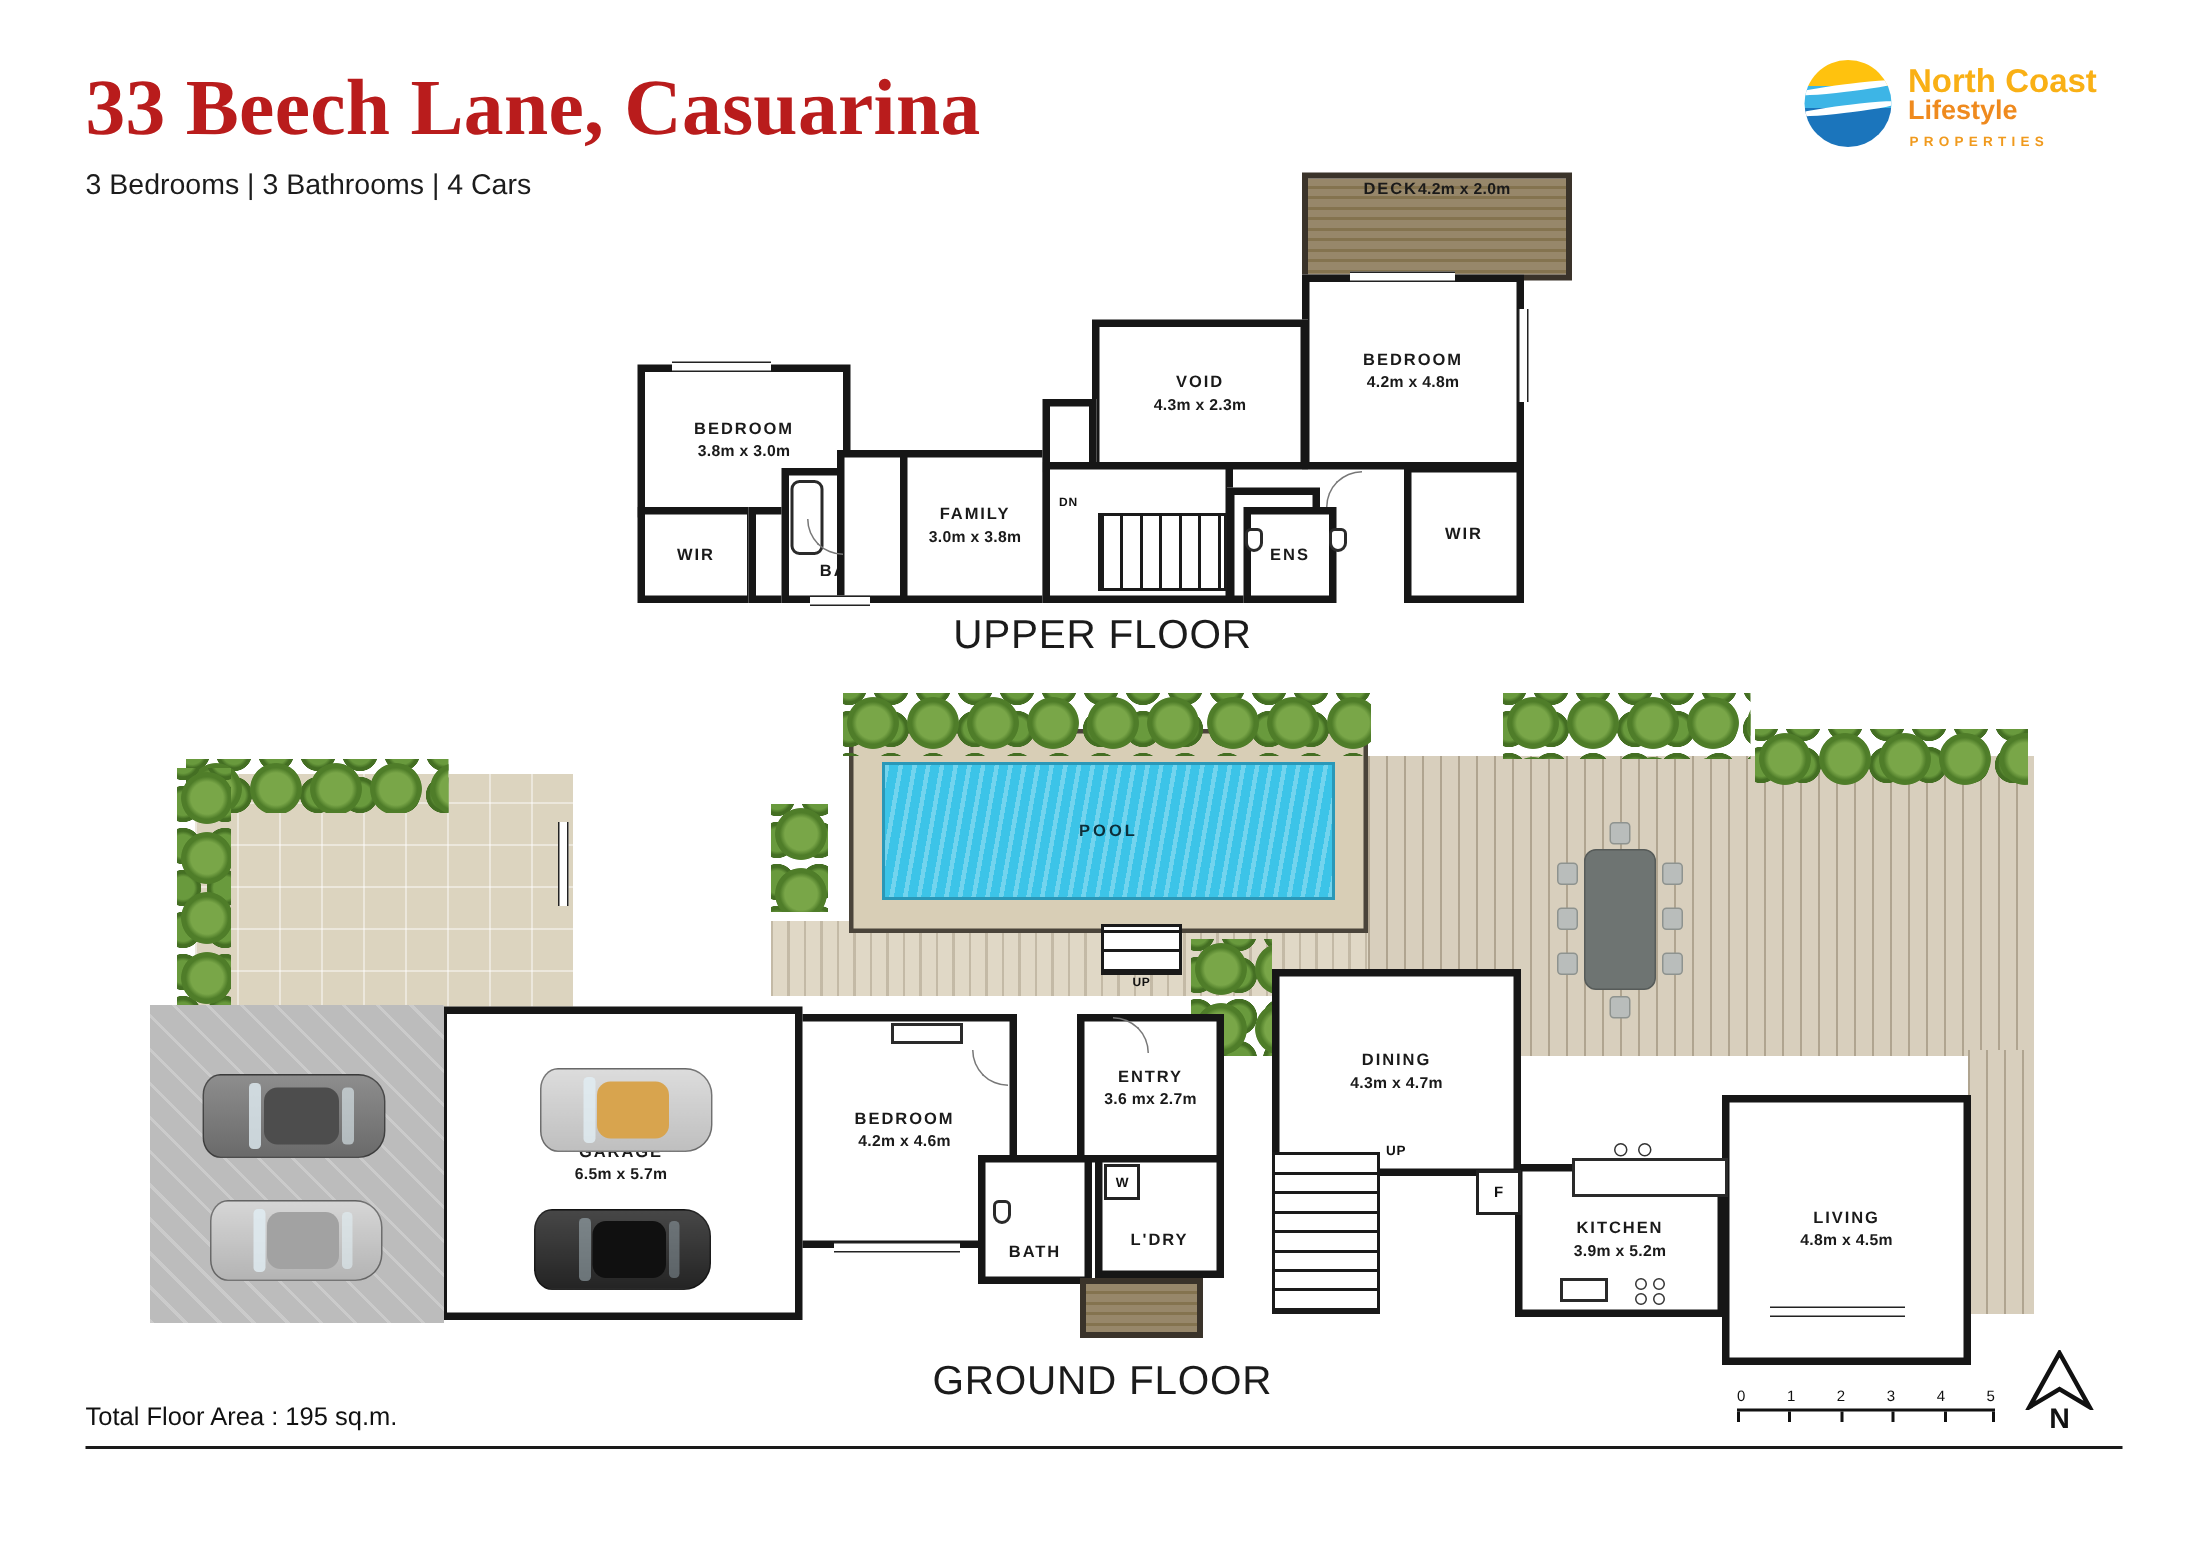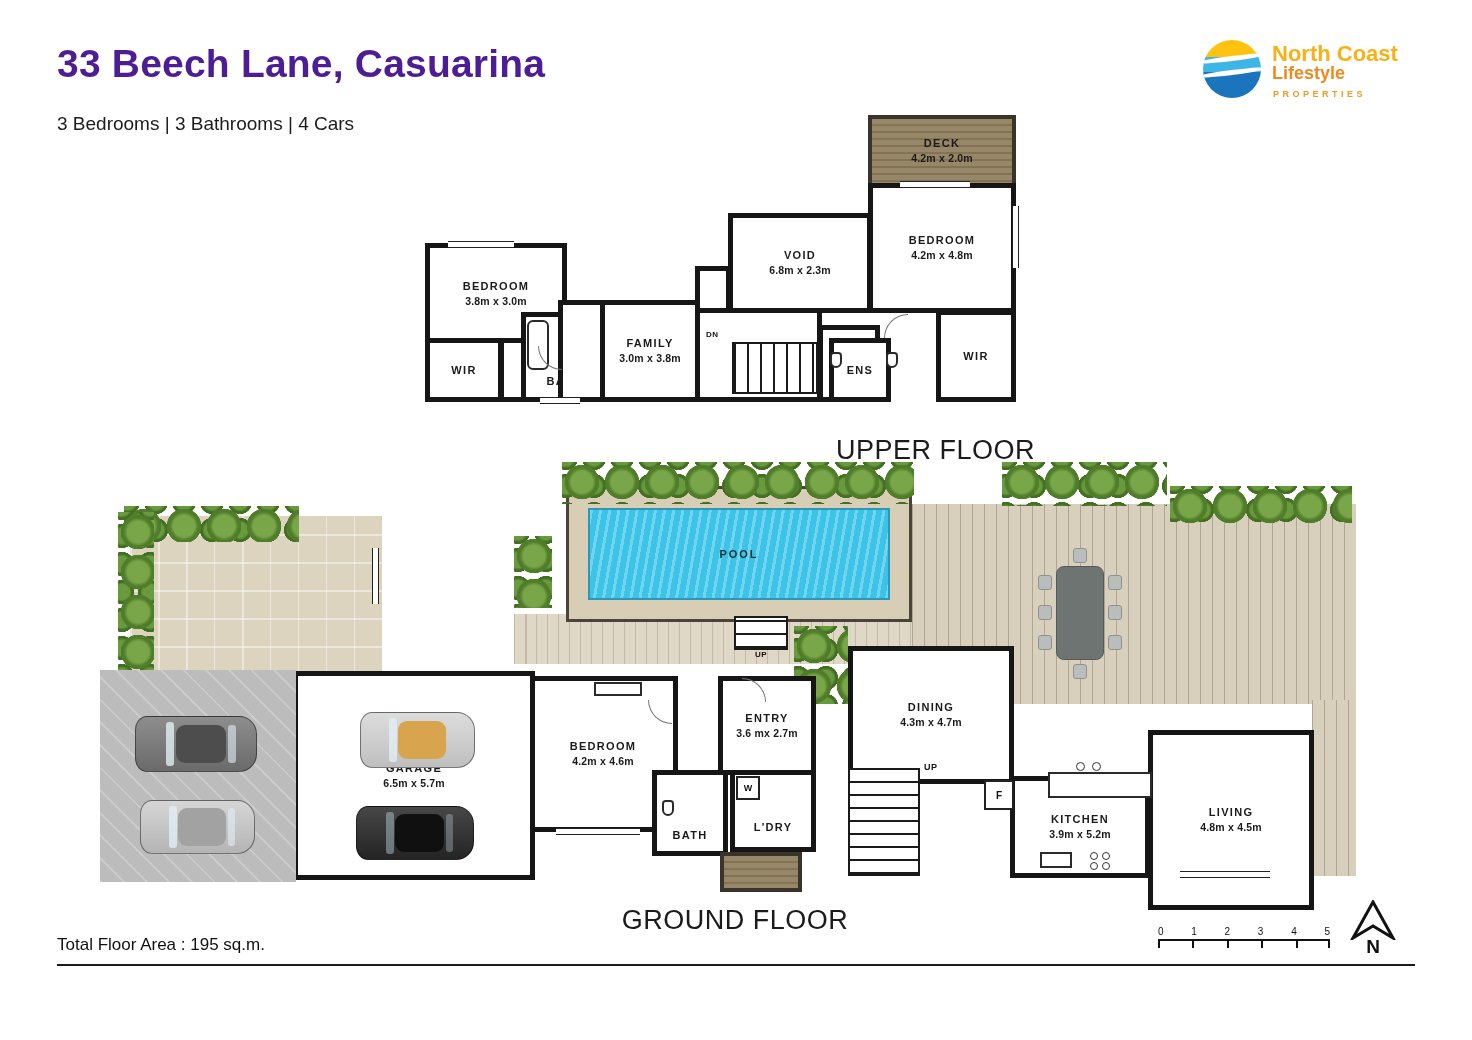--- a/index.html
+++ b/index.html
@@ -1,20 +1,20 @@
 <!DOCTYPE html>
 <html><head>
 <meta charset="utf-8">
 <style>
   * { box-sizing: border-box; margin: 0; padding: 0; }
   html,body { width:1472px; height:1040px; background:#fff; font-family:"Liberation Sans", sans-serif; }
   .page { position:relative; width:1472px; height:1040px; background:#fff; overflow:hidden; }
 
   
-  .title { position:absolute; font-size:39px; font-weight:700; color:#4c1d95; letter-spacing:0.2px; }
+  .title { position:absolute; font-size:53px; font-weight:700; color:#b91c1c; letter-spacing:0.2px;font-family:Liberation Serif, serif; }
   .subtitle { position:absolute; font-size:19px; color:#1c1c1c; }
   .logo-icon { position:absolute; width:58px; height:58px; border-radius:50%;
     background:linear-gradient(180deg,#ffc20e 0 30%, #3db5e6 30% 55%, #1b75bc 55% 100%); overflow:hidden; }
   .logo-icon::before { content:""; position:absolute; left:-12%; top:27%; width:124%; height:9%;
     background:#fff; border-radius:50%; transform:rotate(-7deg); }
   .logo-icon::after { content:""; position:absolute; left:-12%; top:52%; width:124%; height:9%;
     background:#fff; border-radius:50%; transform:rotate(-7deg); }
   .logo-l1 { position:absolute; font-size:22px; font-weight:700; color:#f9b015; line-height:1.05; }
   .logo-l2 { position:absolute; font-size:18px; font-weight:700; color:#ef8a1e; line-height:1.05; }
   .logo-l3 { position:absolute; font-size:9px; font-weight:700; color:#f09a1e; letter-spacing:3.5px; }
@@ -90,33 +90,33 @@
 <div class="page">
 
   <div class="title" style="left:57px;top:42px;">33 Beech Lane, Casuarina</div>
   <div class="subtitle" style="left:57px;top:113px;">3 Bedrooms  |  3 Bathrooms  |  4 Cars</div>
 
   <div class="logo-icon" style="left:1203px;top:40px;"></div>
   <div class="logo-l1" style="left:1272px;top:42px;">North Coast</div>
   <div class="logo-l2" style="left:1272px;top:64px;">Lifestyle</div>
   <div class="logo-l3" style="left:1273px;top:89px;">PROPERTIES</div>
 
-  <div class="deck-brown" style="left:868px;top:115px;width:148px;height:72px;display:flex;flex-direction:column;align-items:center;justify-content:center;text-align:center;">
+  <div class="deck-brown" style="left:868px;top:115px;width:180px;height:72px;display:flex;flex-direction:row;justify-content:center;text-align:center;">
     <span class="rname">DECK</span>
     <span class="rdims">4.2m x 2.0m</span>
   </div>
 
   <div class="room" style="left:868px;top:183px;width:148px;height:130px;">
     <span class="rname">BEDROOM</span>
     <span class="rdims">4.2m x 4.8m</span>
   </div>
 
   <div class="room" style="left:728px;top:213px;width:144px;height:100px;">
     <span class="rname">VOID</span>
-    <span class="rdims">6.8m x 2.3m</span>
+    <span class="rdims">4.3m x 2.3m</span>
   </div>
 
   <div class="room" style="left:425px;top:243px;width:142px;height:102px;">
     <span class="rname">BEDROOM</span>
     <span class="rdims">3.8m x 3.0m</span>
   </div>
 
   <div class="room" style="left:425px;top:338px;width:78px;height:64px;">
     <span class="rname">WIR</span>
   </div>
@@ -152,21 +152,21 @@
   <div class="fixture" style="left:527px;top:320px;width:22px;height:50px;border-radius:6px;"></div>
   <div class="toilet" style="left:830px;top:352px;"></div>
   <div class="toilet" style="left:886px;top:352px;"></div>
   <div class="winh" style="left:448px;top:241px;width:66px;"></div>
   <div class="winh" style="left:900px;top:181px;width:70px;"></div>
   <div class="winv" style="left:1012px;top:206px;height:62px;"></div>
   <div class="winh" style="left:540px;top:397px;width:40px;"></div>
   <div class="arc" style="left:538px;top:346px;"></div>
   <div class="arc" style="left:884px;top:314px;transform:rotate(90deg);"></div>
 
-  <div class="floor-title" style="left:435px;top:435px;text-align:right;">UPPER FLOOR</div>
+  <div class="floor-title" style="left:435px;top:408px;">UPPER FLOOR</div>
 
   <div class="courtyard" style="left:130px;top:516px;width:252px;height:160px;"></div>
   <div class="hedge" style="left:124px;top:506px;width:175px;height:36px;"></div>
   <div class="hedge" style="left:118px;top:512px;width:36px;height:162px;"></div>
 
   <div class="walkway" style="left:514px;top:614px;width:400px;height:50px;"></div>
   <div class="deck-wood" style="left:912px;top:504px;width:444px;height:200px;"></div>
   <div class="deck-wood" style="left:1312px;top:700px;width:44px;height:176px;"></div>
 
   <div class="pool-surround" style="left:566px;top:486px;width:346px;height:136px;"></div>

